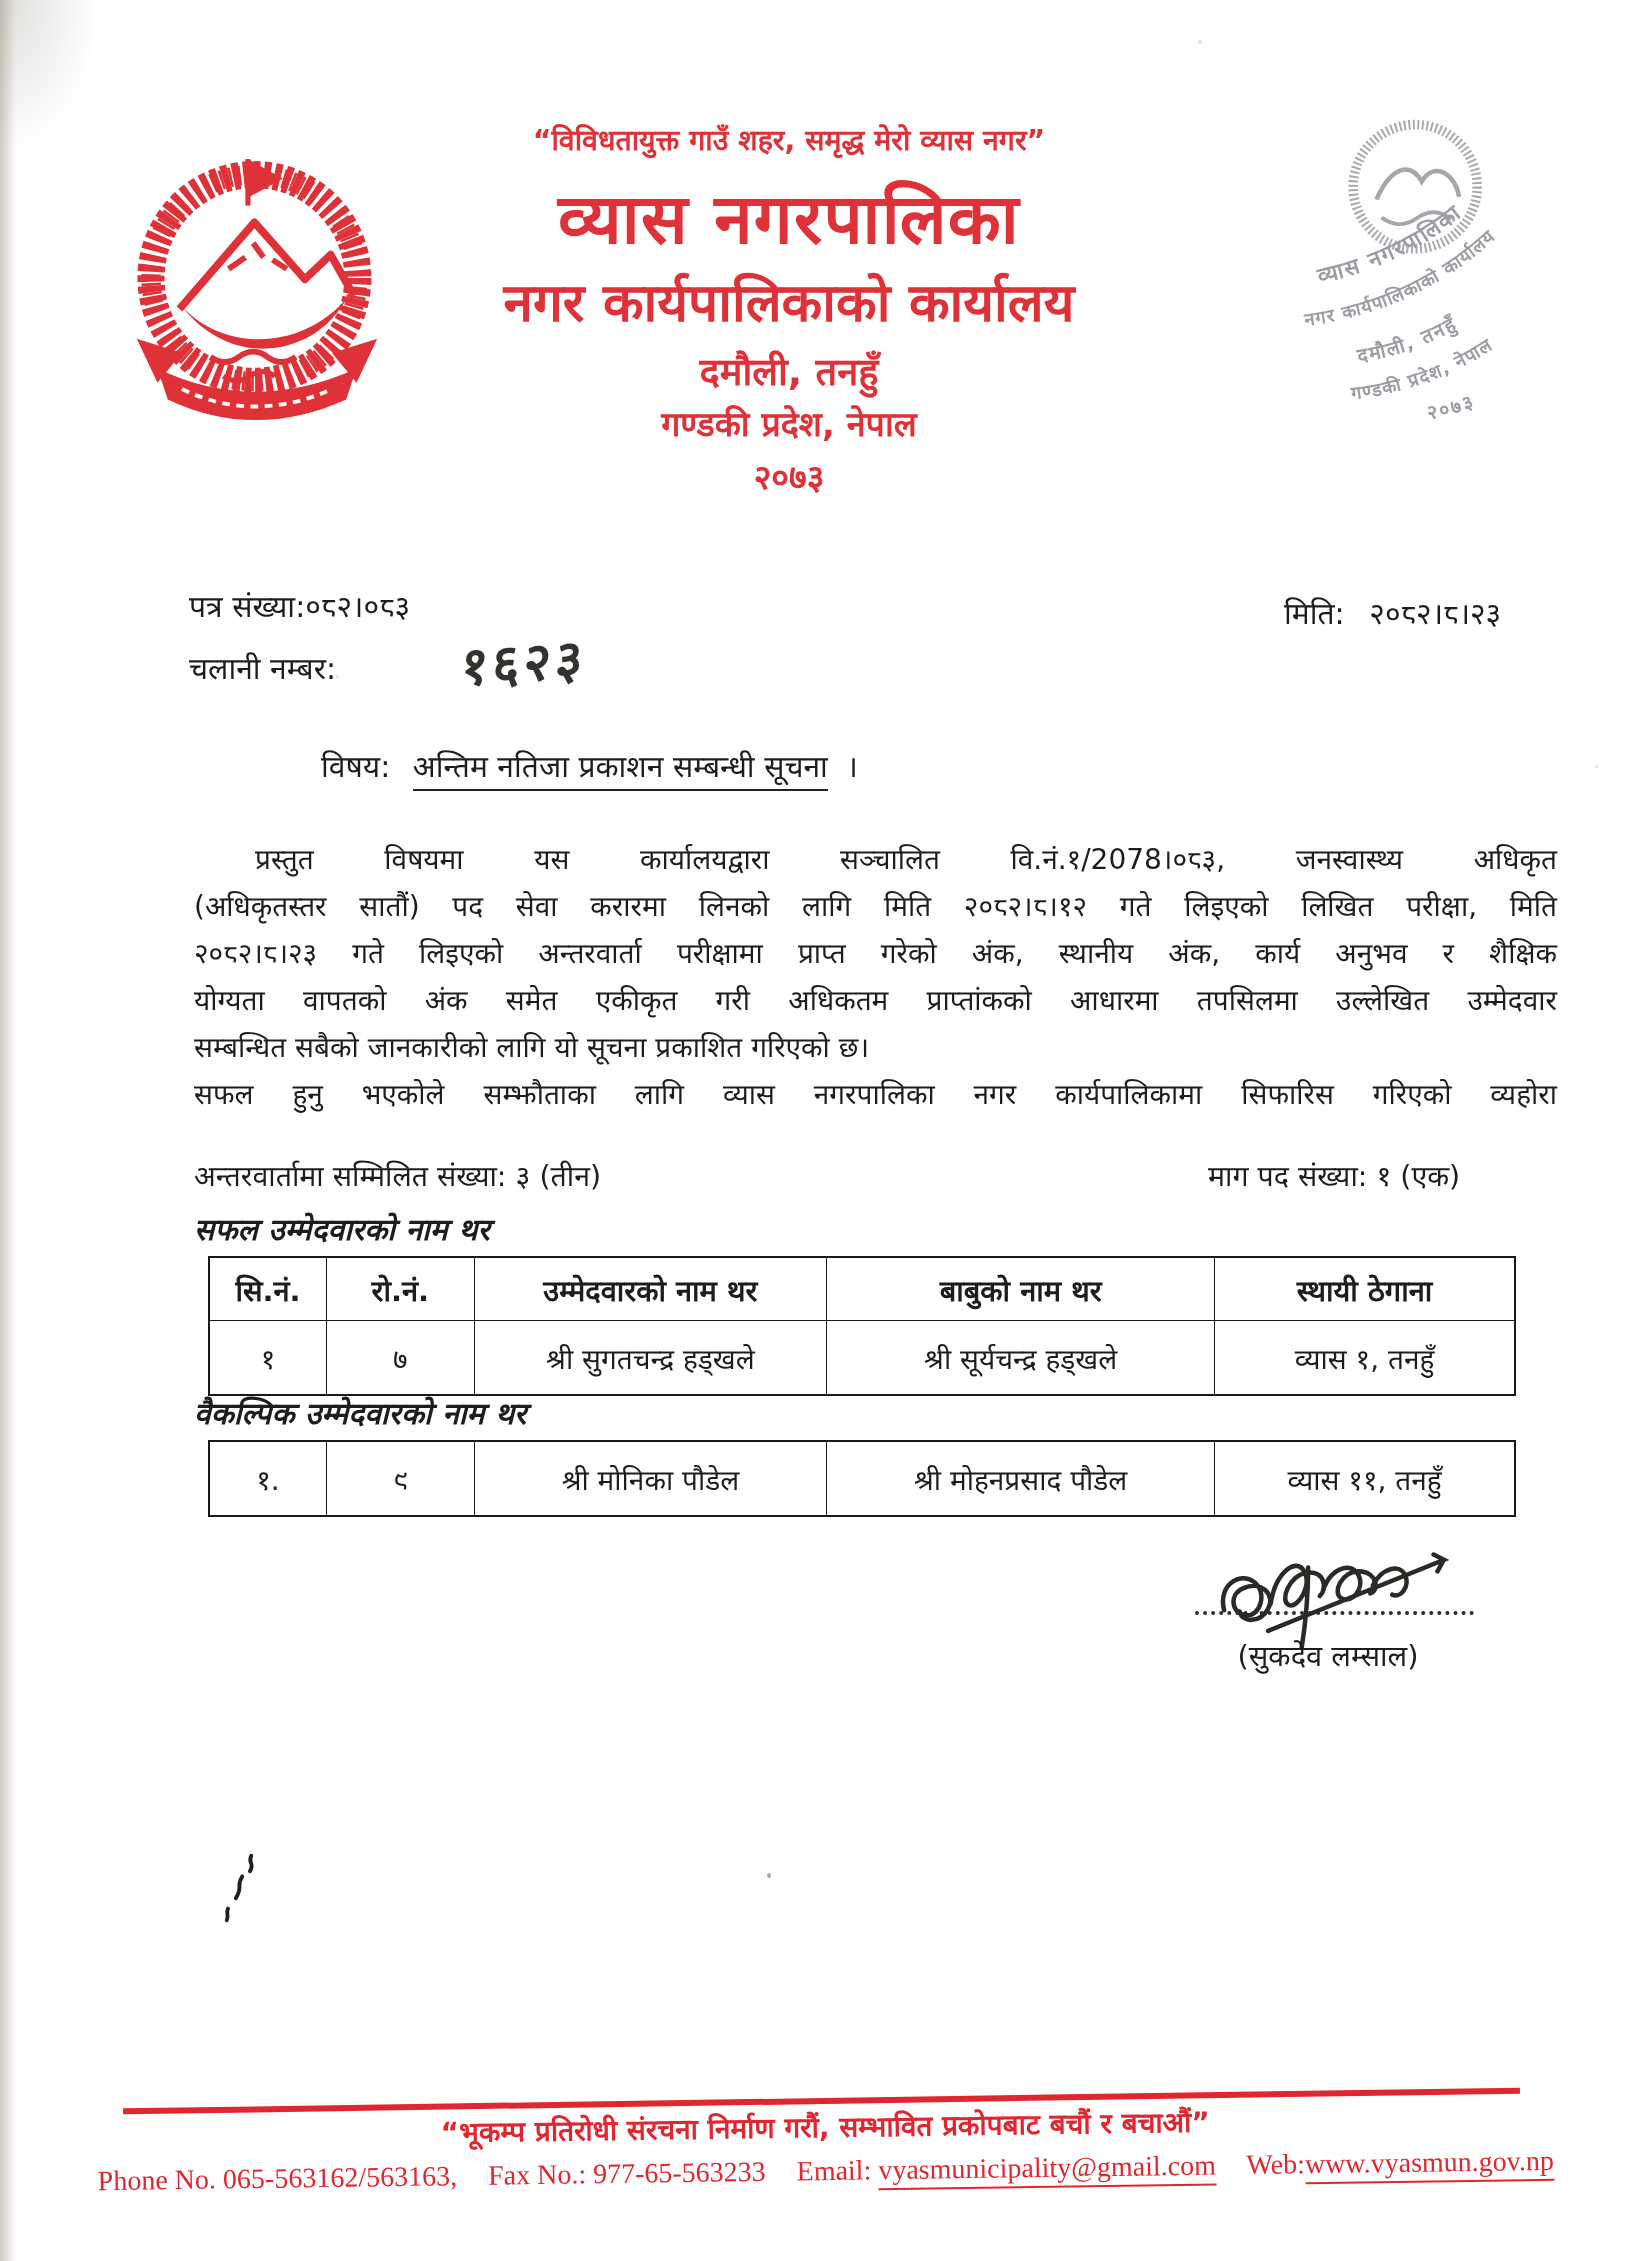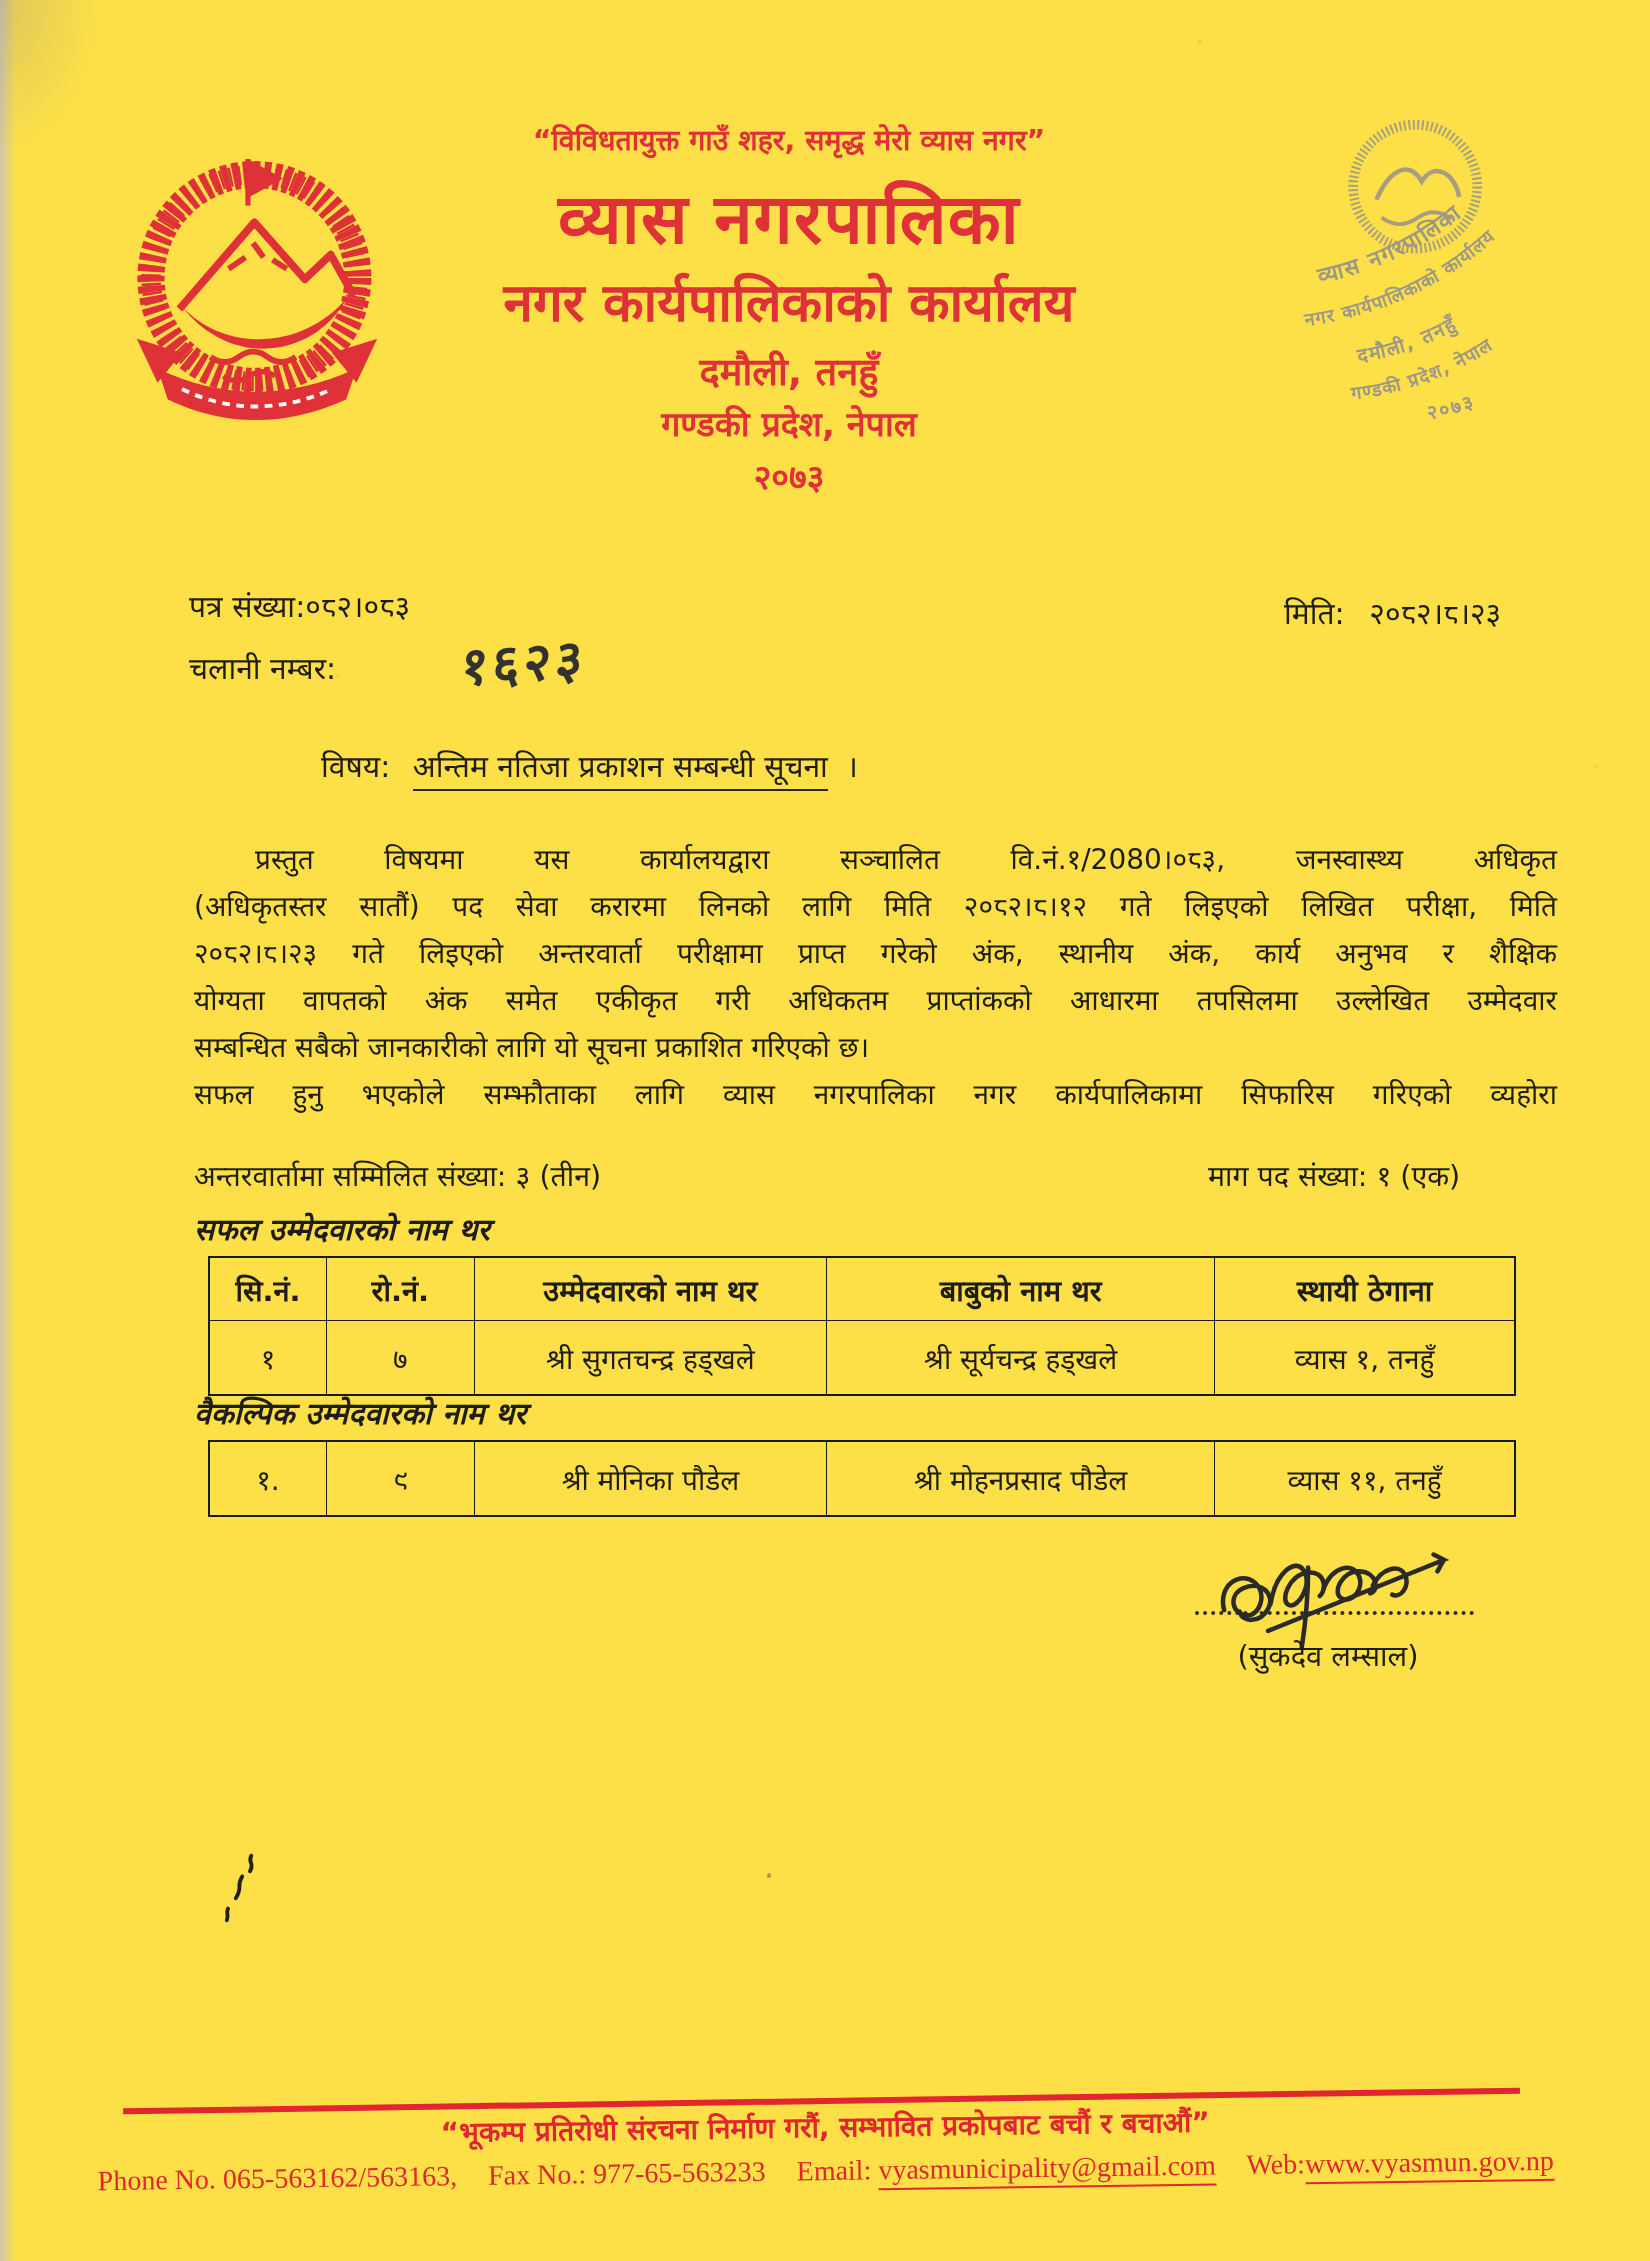--- a/index.html
+++ b/index.html
@@ -1,16 +1,16 @@
 <!DOCTYPE html>
 <html lang="ne" style="font-size:10.3px"><head>
 <meta charset="utf-8">
 <style>
   html,body{margin:0;padding:0;background:#e8e6e0;}
-  .page{position:relative;width:1651px;height:2261px;background:#fde047;overflow:hidden;
+  .page{position:relative;width:1651px;height:2261px;background:#ffffff;overflow:hidden;
         font-family:"DejaVu Sans",sans-serif;color:#1f1d1b;}
   .edge{position:absolute;left:0;top:0;width:15.5px;height:100%;
         background:linear-gradient(90deg,#c7c2b8 0%,rgba(199,194,184,0) 100%);opacity:.85;}
   .corner{position:absolute;left:0;top:0;width:103px;height:155px;
         background:radial-gradient(ellipse at 0 0,rgba(150,145,135,.30),transparent 70%);}
   
   .head{position:absolute;left:278px;top:0;width:1022px;text-align:center;color:#df3138;}
   .slogan{position:absolute;left:0;top:120px;width:100%;font-size:28.5px;font-weight:bold;}
   .muni{position:absolute;left:0;top:169px;width:100%;font-size:69px;font-weight:bold;letter-spacing:1.3px;}
   .office{position:absolute;left:0;top:264px;width:100%;font-size:53px;font-weight:bold;}
@@ -134,21 +134,21 @@
     <span class="hand" style="left:272px;">१६२३</span>
   </div>
 
   <div class="subject">
     <span>विषय:</span>
     <span class="u">अन्तिम नतिजा प्रकाशन सम्बन्धी सूचना</span>
     <span class="dnd">।</span>
   </div>
 
   <div class="para">
-    <div class="pl first">प्रस्तुत विषयमा यस कार्यालयद्वारा सञ्चालित वि.नं.१/2080।०८३, जनस्वास्थ्य अधिकृत</div>
+    <div class="pl first">प्रस्तुत विषयमा यस कार्यालयद्वारा सञ्चालित वि.नं.१/2078।०८३, जनस्वास्थ्य अधिकृत</div>
     <div class="pl">(अधिकृतस्तर सातौं) पद सेवा करारमा लिनको लागि मिति २०८२।८।१२ गते लिइएको लिखित परीक्षा, मिति</div>
     <div class="pl">२०८२।८।२३ गते लिइएको अन्तरवार्ता परीक्षामा प्राप्त गरेको अंक, स्थानीय अंक, कार्य अनुभव र शैक्षिक</div>
     <div class="pl">योग्यता वापतको अंक समेत एकीकृत गरी अधिकतम प्राप्तांकको आधारमा तपसिलमा उल्लेखित उम्मेदवार</div>
     <div class="pl last">सम्बन्धित सबैको जानकारीको लागि यो सूचना प्रकाशित गरिएको छ।</div>
     <div class="pl">सफल हुनु भएकोले सम्झौताका लागि व्यास नगरपालिका नगर कार्यपालिकामा सिफारिस गरिएको व्यहोरा</div>
   </div>
 
   <div class="c-left">अन्तरवार्तामा सम्मिलित संख्या: ३ (तीन)</div>
   <div class="c-right">माग पद संख्या: १ (एक)</div>
 

